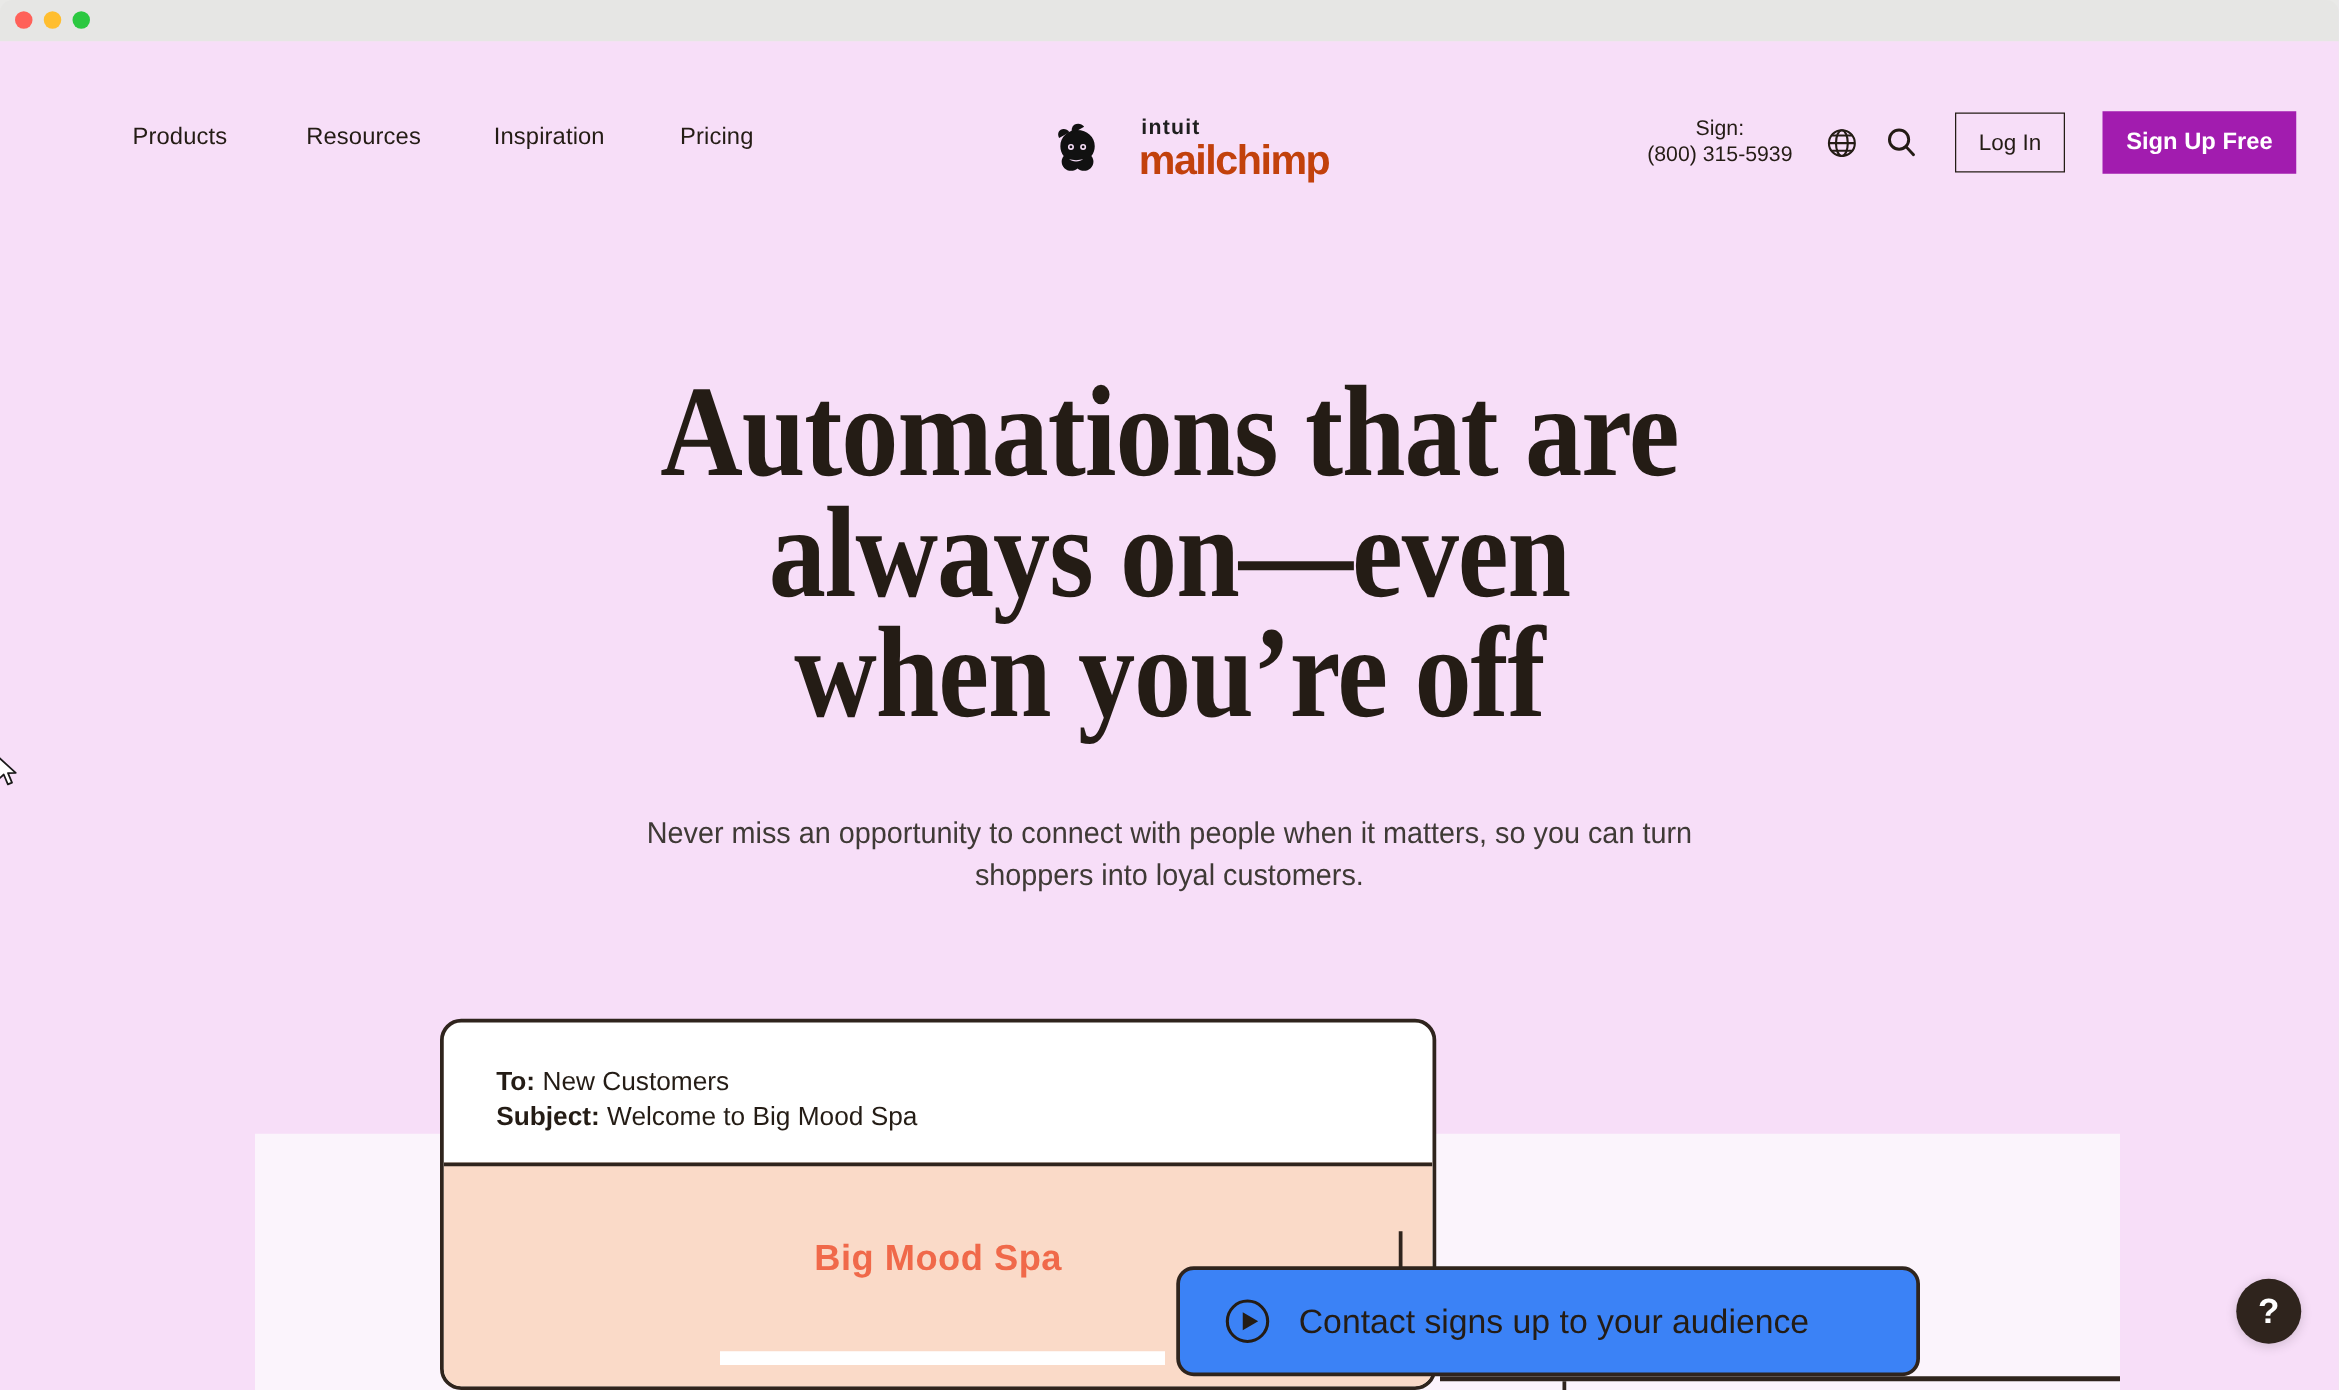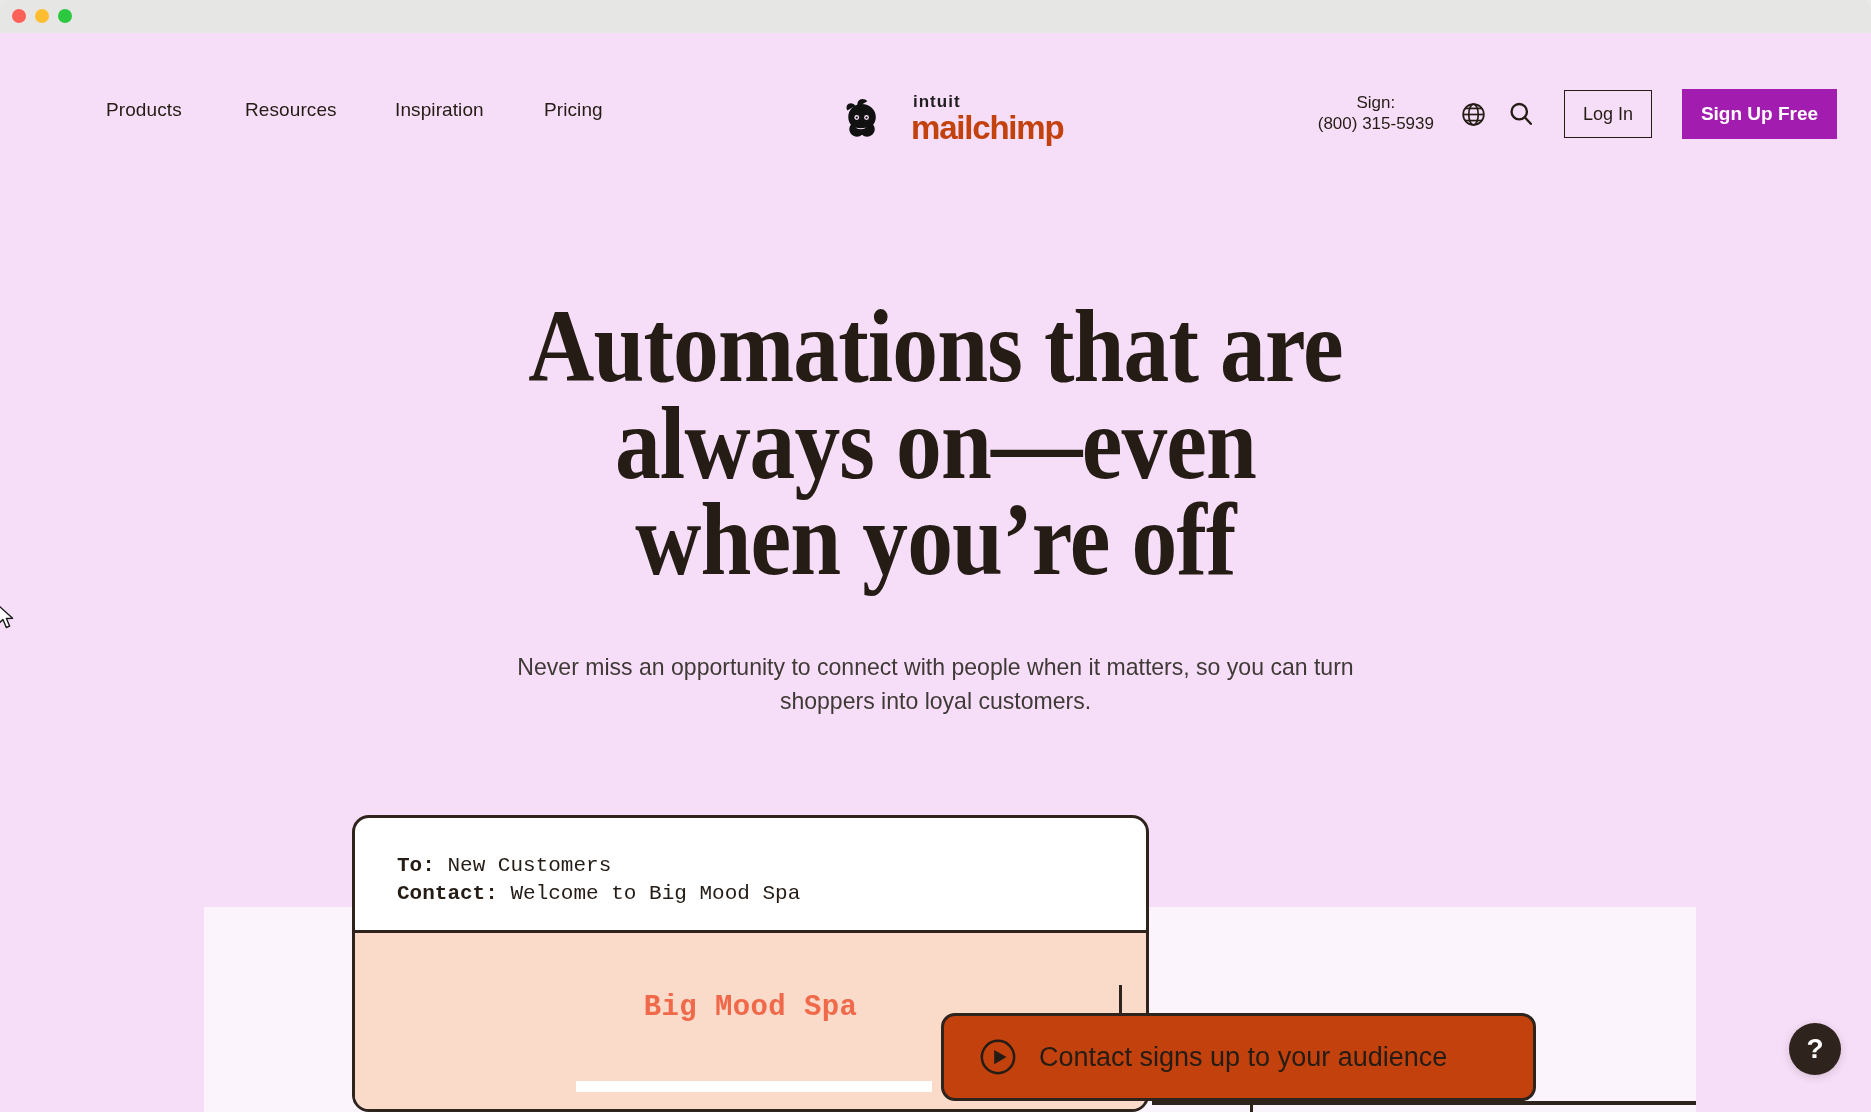--- a/index.html
+++ b/index.html
@@ -114,21 +114,20 @@
     width:1492px; height:205px;
     background:#fbf4fc;
   }
   #email-card{
     position:absolute; left:352px; top:782px;
     width:797px; height:297px;
     background:#ffffff;
     border:3px solid #2f241d;
     border-radius:17px;
     overflow:hidden;
-    font-family:Liberation Mono, monospace;
   }
   #email-header{
     padding:34px 42px 0 42px;
   }
   .email-line{
     font-size:21px; color:#241c15; line-height:1.33; white-space:nowrap;
   }
   .email-line .lbl{ font-weight:700; }
   #email-body{
     position:absolute; left:0; top:112px; width:100%; height:185px;
@@ -146,21 +145,21 @@
     width:356px; height:11px; background:#ffffff;
   }
 
   #callout-connector{
     position:absolute; left:1119px; top:952px;
     width:3px; height:32px; background:#2f241d;
   }
   #callout-card{
     position:absolute; left:941px; top:980px;
     width:595px; height:88px;
-    background:#c2410c;
+    background:#3b82f6;
     border:3px solid #2f241d;
     border-radius:14px;
     display:flex; align-items:center;
     padding-left:35px;
   }
   #play-icon{
     width:38px; height:38px; margin-right:22px; flex:0 0 auto;
   }
   #callout-text{
     font-size:27px; font-weight:500; color:#241c15; white-space:nowrap;
@@ -280,21 +279,21 @@
 
   <div id="illustration-panel"></div>
 
   <div id="email-card">
     <div id="email-header">
       <div class="email-line">
         <span class="lbl">To:</span>
         <span>New Customers</span>
       </div>
       <div class="email-line">
-        <span class="lbl">Contact:</span>
+        <span class="lbl">Subject:</span>
         <span>Welcome to Big Mood Spa</span>
       </div>
     </div>
     <div id="email-body">
       <div id="email-brand">Big Mood Spa</div>
       <div id="email-bar"></div>
     </div>
   </div>
 
   <div id="callout-connector"></div>

